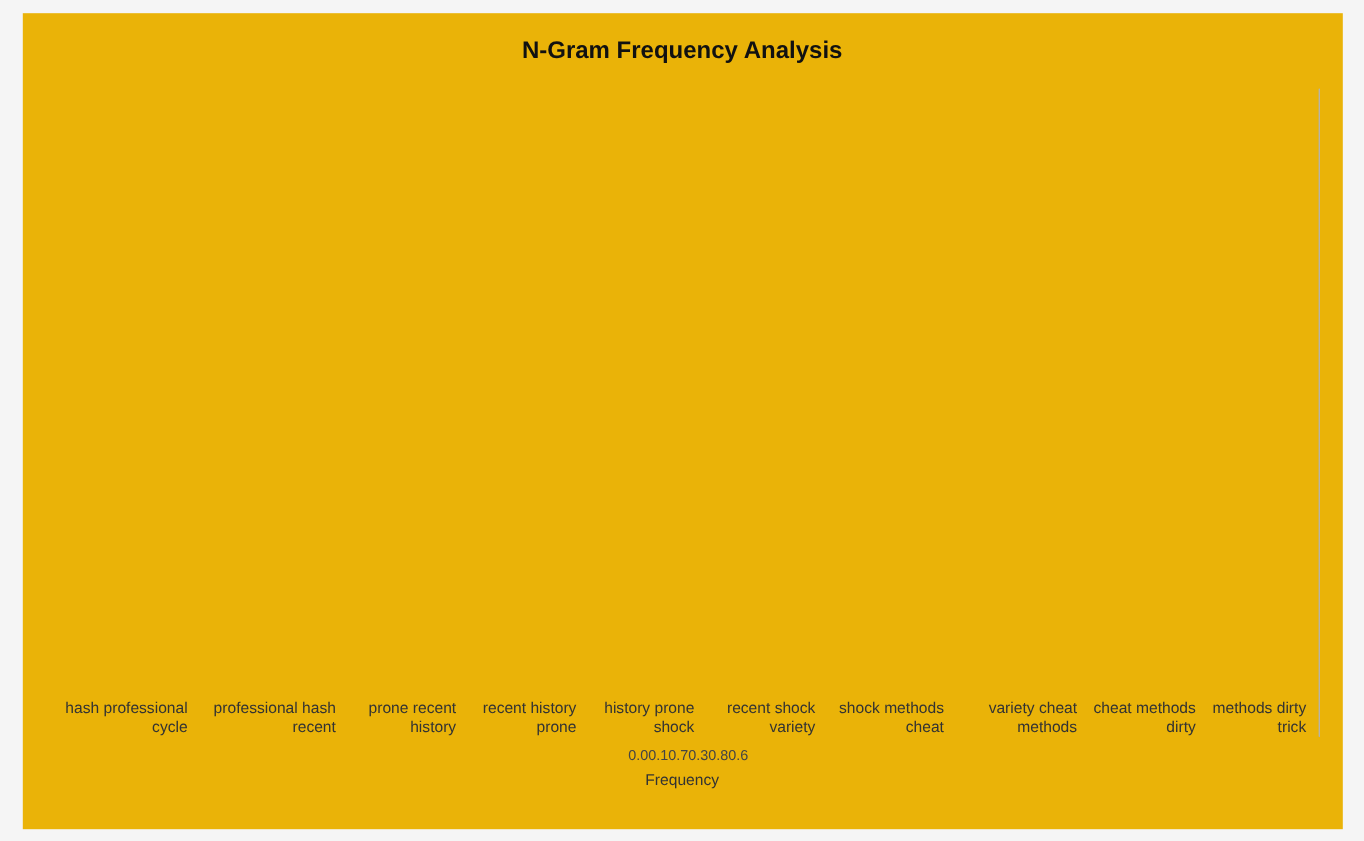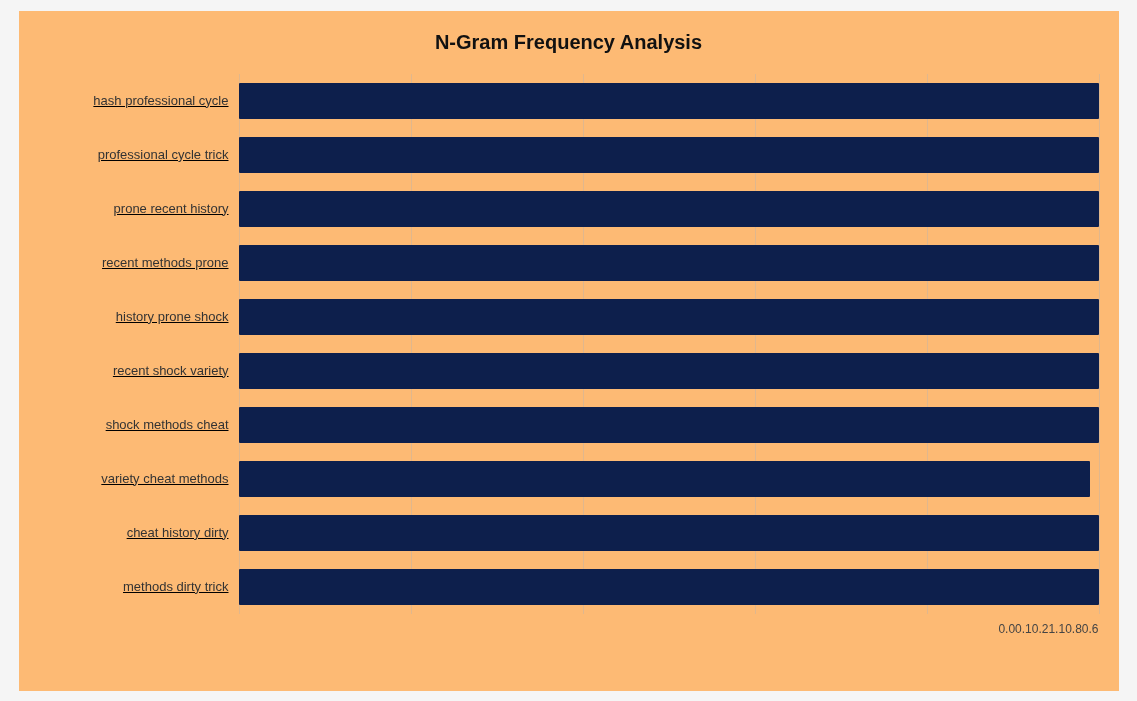--- a/index.html
+++ b/index.html
@@ -14,47 +14,46 @@
       background: #f5f5f5;
       font-family: Arial, sans-serif;
       display: flex;
       align-items: center;
       justify-content: center;
     }
 
     .chart-container {
       width: 1100px;
       height: 680px;
-      background: #fdba74;
+      background: #eab308;
       padding: 20px 20px 60px 20px;
       position: relative;
     }
 
     .chart-title {
       text-align: center;
       font-size: 20px;
       font-weight: bold;
       color: #111;
       margin-bottom: 20px;
     }
 
     .chart-area {
       display: flex;
       flex-direction: row;
       height: calc(100% - 60px);
     }
 
     .y-labels {
       display: flex;
-      flex-direction: column;
+      flex-direction: row;
       justify-content: space-around;
       align-items: flex-end;
       padding-right: 10px;
       min-width: 200px;
-      text-decoration: underline;
     }
 
     .y-label {
       font-size: 13px;
       color: #333;
       text-align: right;
       line-height: 1.2;
     }
 
     .bars-area {
@@ -94,21 +93,21 @@
 
     .bar {
       height: 36px;
       background: #0d1f4c;
       border-radius: 1px;
     }
 
     .x-ticks {
       display: flex;
       flex-direction: row;
-      justify-content: flex-end;
+      justify-content: center;
       padding: 0 0 0 10px;
     }
 
     .x-tick {
       font-size: 12px;
       color: #444;
     }
 
     .x-label {
       text-align: center;
@@ -124,28 +123,28 @@
 </head>
 <body>
 
 <div class="chart-container">
   <div class="chart-title">N-Gram Frequency Analysis</div>
 
   <div class="chart-area">
     <div class="y-labels">
 
     <div class="y-label">hash professional cycle</div>
-        <div class="y-label">professional cycle trick</div>
+        <div class="y-label">professional hash recent</div>
         <div class="y-label">prone recent history</div>
-        <div class="y-label">recent methods prone</div>
+        <div class="y-label">recent history prone</div>
         <div class="y-label">history prone shock</div>
         <div class="y-label">recent shock variety</div>
         <div class="y-label">shock methods cheat</div>
         <div class="y-label">variety cheat methods</div>
-        <div class="y-label">cheat history dirty</div>
+        <div class="y-label">cheat methods dirty</div>
         <div class="y-label">methods dirty trick</div>
       </div>
 
     <div class="bars-area">
 
       <div class="grid-lines">
       <div class="grid-line" style="left: 0%;"></div>
           <div class="grid-line" style="left: 20%;"></div>
           <div class="grid-line" style="left: 40%;"></div>
           <div class="grid-line" style="left: 60%;"></div>
@@ -184,19 +183,20 @@
           <div class="bar" style="width: 100%; background: rgb(13, 31, 76);"></div>
         </div>
       </div>
   </div>
 
   <div class="bottom-section">
     <div class="x-ticks">
 
     <div class="x-tick">0.0</div>
         <div class="x-tick">0.1</div>
-        <div class="x-tick">0.2</div>
-        <div class="x-tick">1.1</div>
+        <div class="x-tick">0.7</div>
+        <div class="x-tick">0.3</div>
         <div class="x-tick">0.8</div>
         <div class="x-tick">0.6</div>
       </div>
+    <div class="x-label">Frequency</div>
   </div>
 </div>
 
 </body></html>

